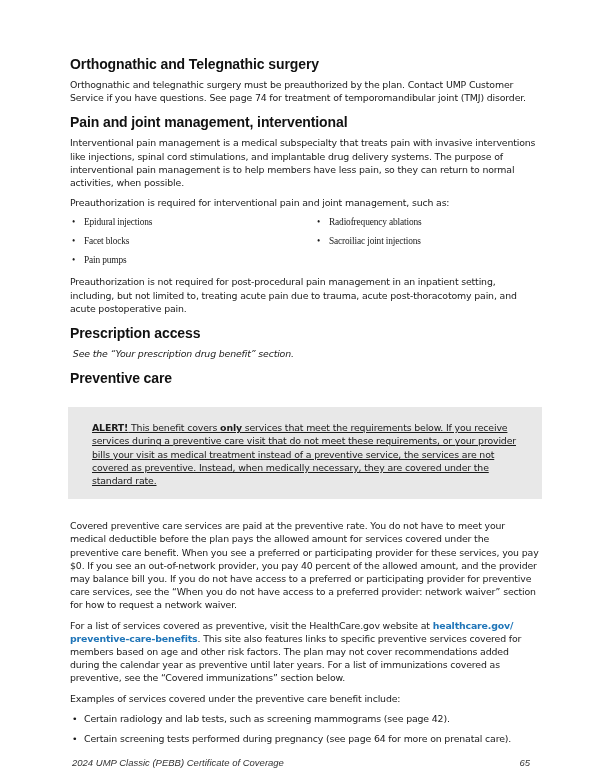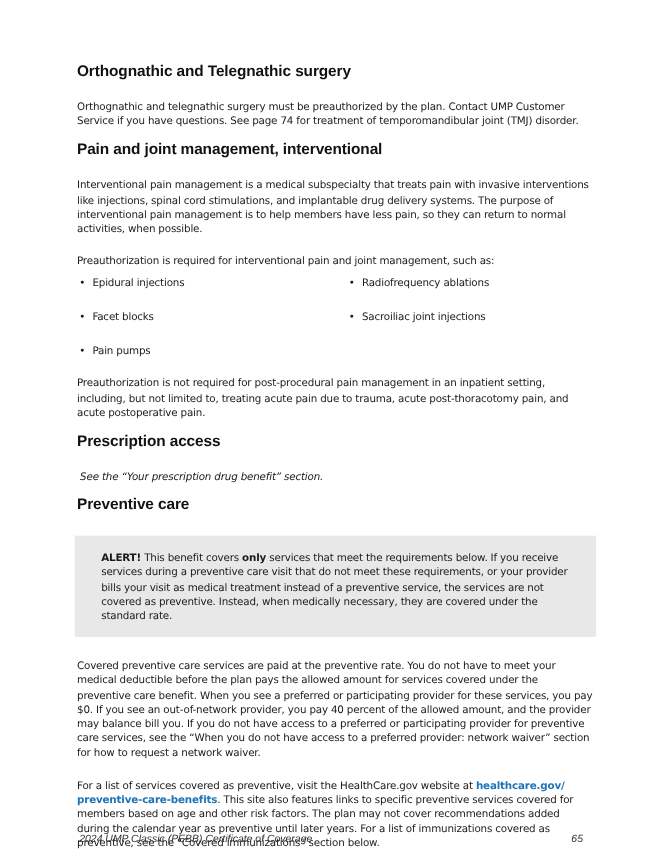--- a/index.html
+++ b/index.html
@@ -1,29 +1,29 @@
 <!DOCTYPE html>
 <html><head>
 <meta charset="utf-8">
 <style>
   html, body { margin: 0; padding: 0; background: #ffffff; }
   body { width: 600px; height: 776px; position: relative; overflow: hidden;
          font-family: "DejaVu Sans", sans-serif; color: #1a1a1a; }
   .page { position: absolute; left: 70px; top: 54px; width: 470px; }
   h2 { font-family: "Liberation Sans", sans-serif; font-weight: bold; font-size: 14px;
        margin: 0 0 2px 0; color: #111; letter-spacing: -0.1px; line-height: 21px; }
-  p { font-size: 9.4px; line-height: 13.2px; margin: 16px 0 7px 0; letter-spacing: -0.15px; }
+  p { font-size: 9.4px; line-height: 13.2px; margin: 3px 0 7px 0; letter-spacing: -0.15px; }
   .sec { margin-bottom: 8px; }
-  .bullets { display: grid; grid-template-columns: 245px 225px; row-gap: 18px; margin: 0 0 8px 0; }
+  .bullets { display: grid; grid-template-columns: 245px 225px; row-gap: 6px; margin: 0 0 8px 0; font-family: Liberation Serif, serif; }
   .bullet { font-size: 9.4px; line-height: 13px; position: relative; padding-left: 14px; letter-spacing: -0.15px; }
   .bullet::before { content: "•"; position: absolute; left: 2px; top: 0; }
   .blist { margin: 0 0 19px 0; }
   .blist .bullet { margin-bottom: 7px; }
   .alert { background: #e8e8e8; margin: 18px -2px 20px -2px; padding: 14px 22px 12px 24px; }
-  .alert p { margin: 0; }
+  .alert p { margin: 0; text-decoration: underline; }
   .alert b { font-weight: bold; }
   a.link { color: #1f75b8; font-weight: bold; text-decoration: none; }
   .footer { position: absolute; left: 72px; top: 757px; width: 458px; font-size: 9.5px; font-style: italic; color: #333;
             font-family: "Liberation Sans", sans-serif; }
   .footer .pg { position: absolute; right: 0; top: 0; font-style: italic; text-align: center; }
 </style>
 </head>
 <body>
 
 <div class="page">
@@ -54,20 +54,21 @@
 
   <div>
     <h2>Preventive care</h2>
 
     <div class="alert">
       <p><b>ALERT!</b><span> This benefit covers </span><b>only</b><span> services that meet the requirements below. If you receive services during a preventive care visit that do not meet these requirements, or your provider bills your visit as medical treatment instead of a preventive service, the services are not covered as preventive. Instead, when medically necessary, they are covered under the standard rate.</span></p>
     </div>
 
     <p>Covered preventive care services are paid at the preventive rate. You do not have to meet your medical deductible before the plan pays the allowed amount for services covered under the preventive care benefit. When you see a preferred or participating provider for these services, you pay $0. If you see an out-of-network provider, you pay 40 percent of the allowed amount, and the provider may balance bill you. If you do not have access to a preferred or participating provider for preventive care services, see the “When you do not have access to a preferred provider: network waiver” section for how to request a network waiver.</p>
     <p><span>For a list of services covered as preventive, visit the HealthCare.gov website at </span><a class="link">healthcare.gov/ preventive-care-benefits</a><span>. This site also features links to specific preventive services covered for members based on age and other risk factors. The plan may not cover recommendations added during the calendar year as preventive until later years. For a list of immunizations covered as preventive, see the “Covered immunizations” section below.</span></p>
+    <p>Examples of services covered under the preventive care benefit include:</p>
     <div class="blist">
       <div class="bullet">Certain radiology and lab tests, such as screening mammograms (see page 42).</div>
       <div class="bullet">Certain screening tests performed during pregnancy (see page 64 for more on prenatal care).</div>
     </div>
   </div>
 </div>
 
 <div class="footer">
   <span>2024 UMP Classic (PEBB) Certificate of Coverage</span>
   <span class="pg">65</span>

